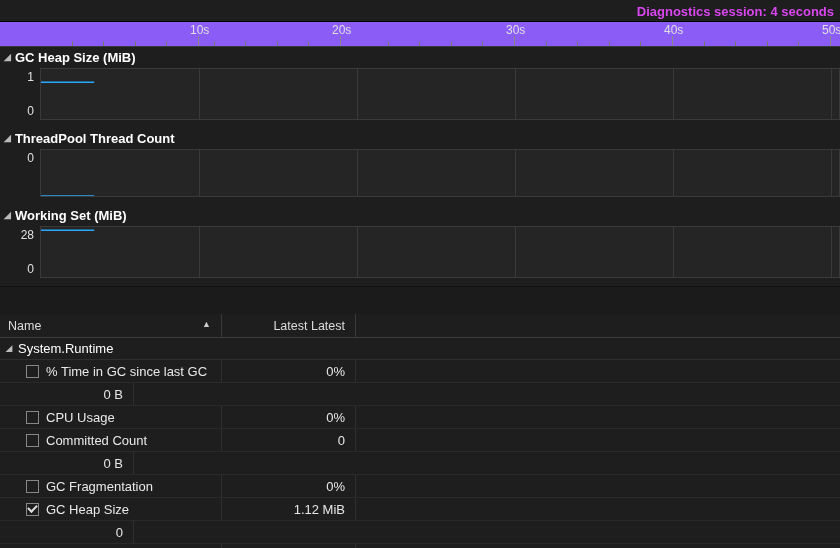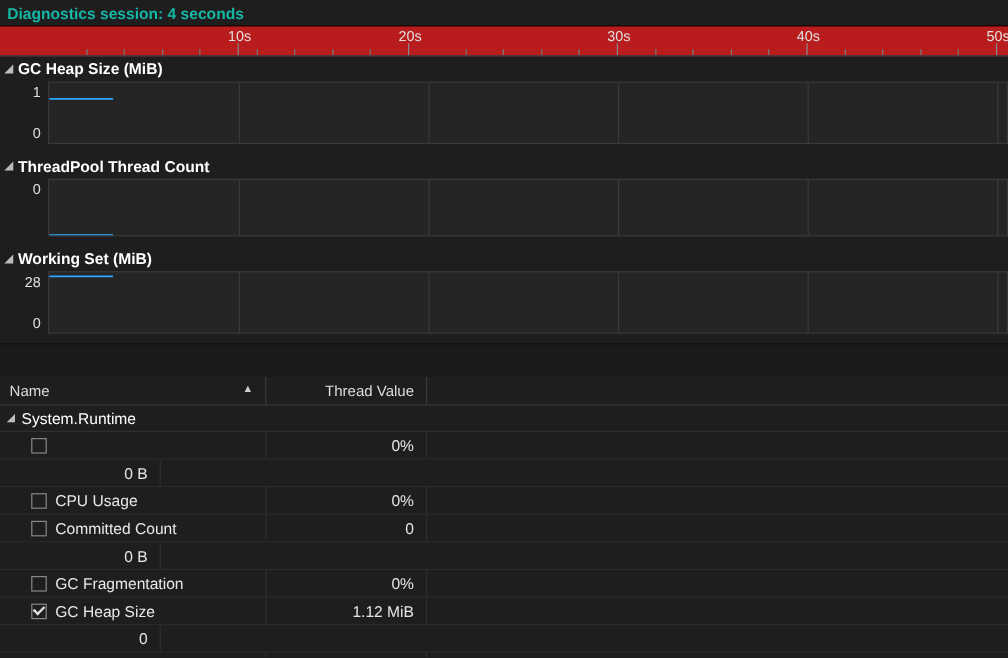--- a/index.html
+++ b/index.html
@@ -8,29 +8,30 @@
     background: #1e1e1e;
     color: #e8e8e8;
     font-family: "Segoe UI", Arial, sans-serif;
     font-size: 13px;
     overflow: hidden;
   }
   .session-header {
     padding: 4px 6px 2px 6px;
     font-weight: 600;
     font-size: 13px;
-    color: #14b8a6;
+    color: #d946ef;
+    text-align: right;
   }
   
   .ruler {
     position: relative;
     height: 26px;
     border-top: 1px solid #000;
     border-bottom: 1px solid #3a3a3a;
-    background: #b91c1c;
+    background: #8b5cf6;
   }
   .ruler .major {
     position: absolute;
     bottom: 0;
     width: 158px;
     height: 100%;
   }
   .ruler .major .tick-tall {
     position: absolute; left: 0; bottom: 0; width: 1px; height: 10px; background: #888;
   }
@@ -287,31 +288,32 @@
 
 <div class="big-gap"></div>
 
 <div class="counters">
   <div class="thead">
     <div class="col-name">
       <span>Name</span>
       <span class="sort-arrow">▲</span>
     </div>
     <div class="col-value">
-      <span>Thread Value</span>
+      <span>Latest Latest</span>
     </div>
   </div>
   <div class="group-row">
     <span class="indent tri">◢</span>
     <span>System.Runtime</span>
   </div>
   <div id="rows">
       <div class="row">
         <div class="cell-name">
           <span class="cbox"></span>
+          <span>% Time in GC since last GC</span>
         </div>
         <div class="cell-value">0%</div>
       </div>
       <div class="row">
         <div class="cell-value">0 B</div>
       </div>
       <div class="row">
         <div class="cell-name">
           <span class="cbox"></span>
           <span>CPU Usage</span>

